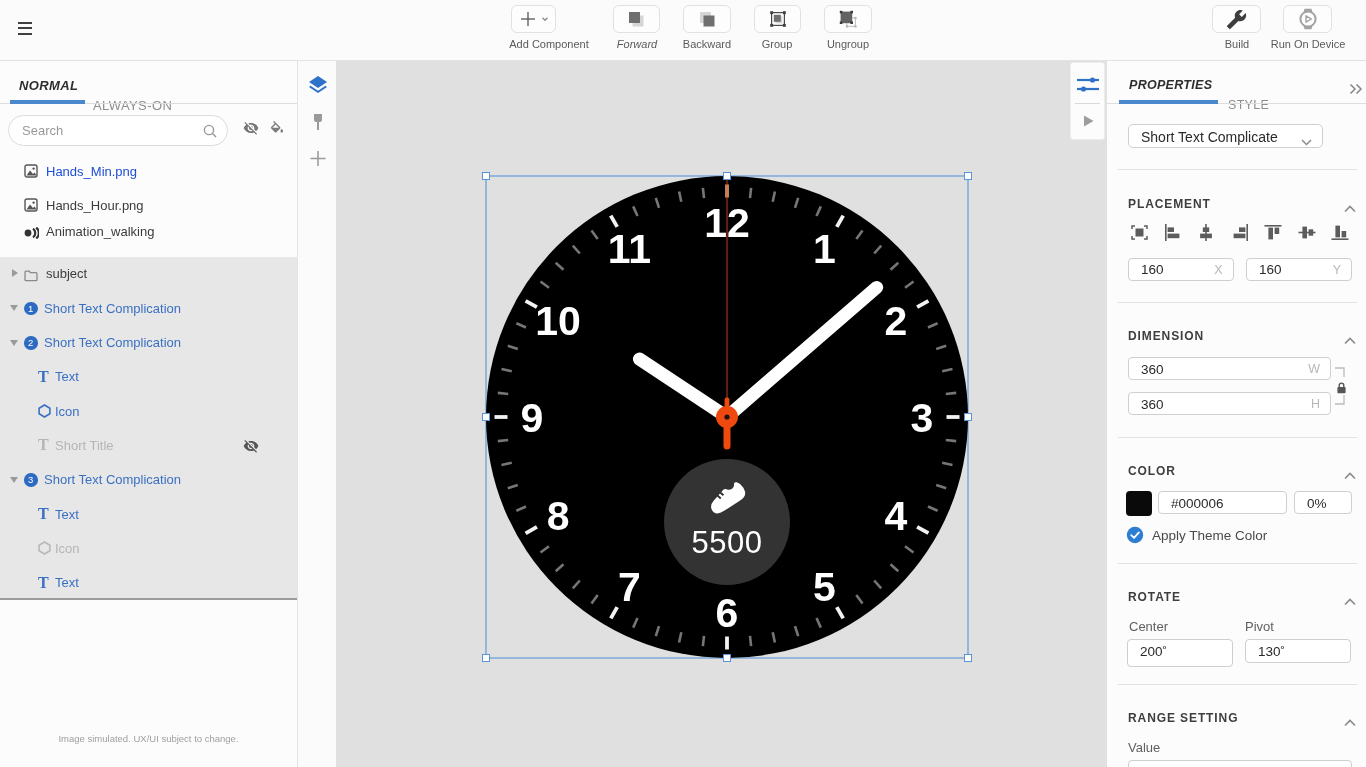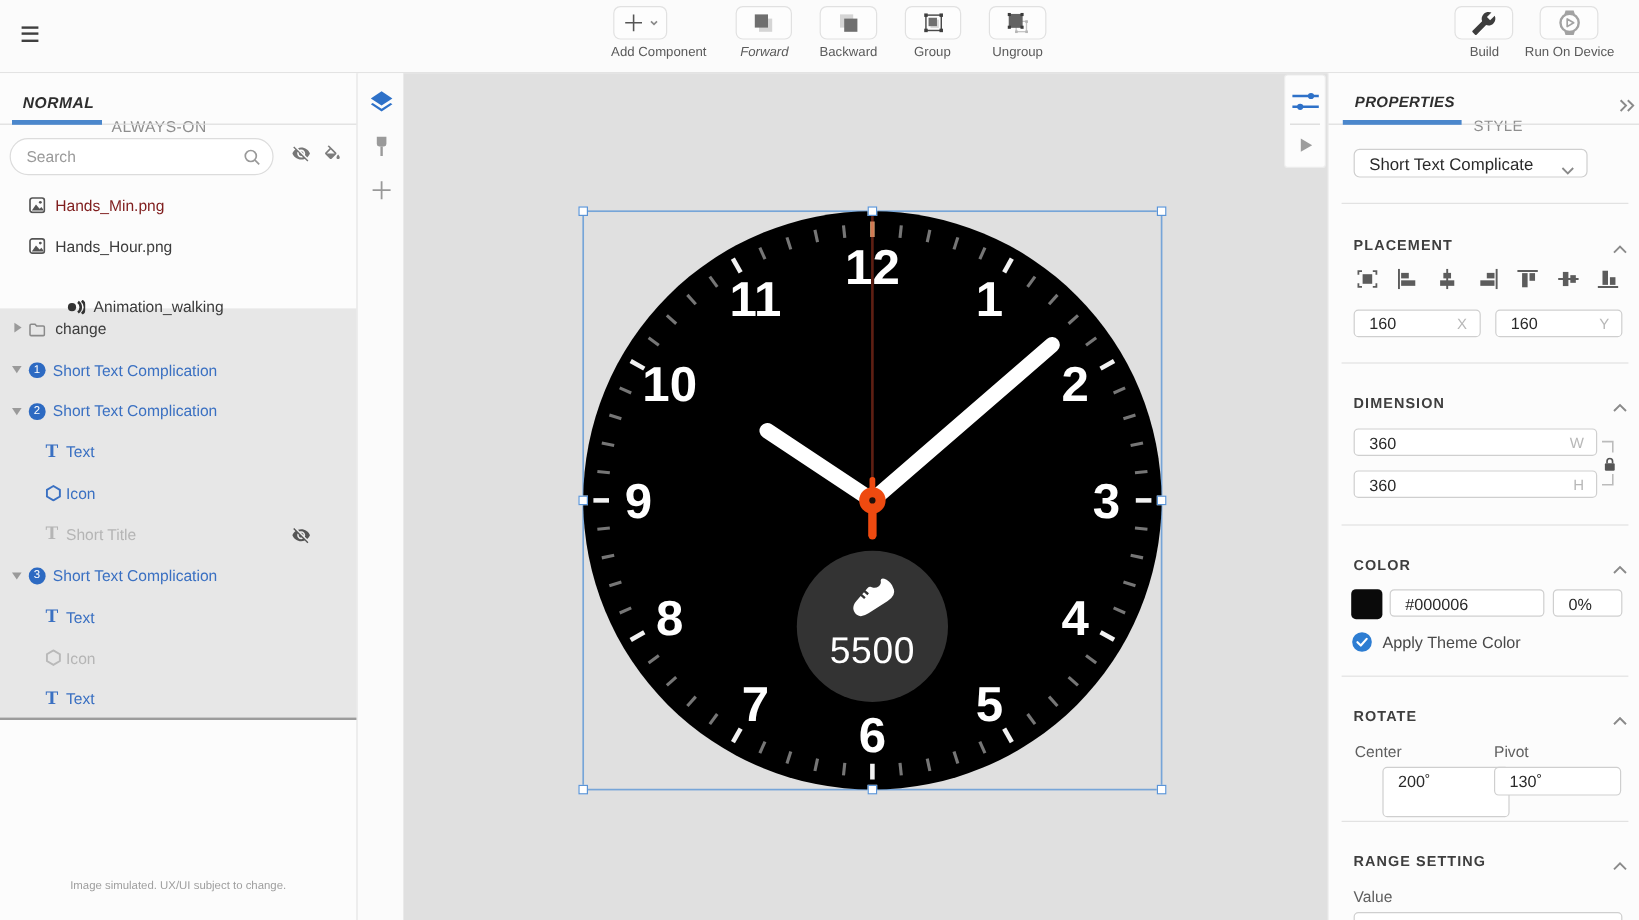--- a/index.html
+++ b/index.html
@@ -139,44 +139,44 @@
           <path d="M16.56 8.94L7.62 0 6.21 1.41l2.38 2.38-5.15 5.15c-.59.59-.59 1.54 0 2.12l5.5 5.5c.29.29.68.44 1.06.44s.77-.15 1.06-.44l5.5-5.5c.59-.58.59-1.53 0-2.12zM5.21 10L10 5.21 14.79 10H5.21zM19 11.5s-2 2.17-2 3.5c0 1.1.9 2 2 2s2-.9 2-2c0-1.33-2-3.5-2-3.5z" fill="#7d7d7d"></path>
         </svg></span>
   <div id="selblock"></div>
   <div style="position:absolute;left:0;top:0;width:297px;height:613px;">
 <div class="lrow" style="top:93.0px;">
           <span class="ic" style="left:24px"><svg width="14" height="14" viewBox="0 0 14 14">
               <rect x="1" y="1" width="12" height="12" rx="2" fill="none" stroke="#555" stroke-width="1.4"></rect>
               <circle cx="9.6" cy="4.6" r="1.2" fill="#555"></circle>
               <path d="M2.5 11.5 L6 6.5 L9 10 L10.5 8.4 L12 10.5 L12 11.5 Z" fill="#555"></path>
             </svg></span>
-          <span class="lt" style="color:#7f1d1d">Hands_Min.png</span>
+          <span class="lt" style="color:#1d4ed8">Hands_Min.png</span>
         </div>
 <div class="lrow" style="top:127.3px;padding-left:28px;">
           <span class="ic" style="left:24px"><svg width="14" height="14" viewBox="0 0 14 14">
               <rect x="1" y="1" width="12" height="12" rx="2" fill="none" stroke="#555" stroke-width="1.4"></rect>
               <circle cx="9.6" cy="4.6" r="1.2" fill="#555"></circle>
               <path d="M2.5 11.5 L6 6.5 L9 10 L10.5 8.4 L12 10.5 L12 11.5 Z" fill="#555"></path>
             </svg></span>
           <span class="lt" style="color:#3c3c3c">Hands_Hour.png</span>
         </div>
-<div class="lrow" style="top:177px;margin-left:32px;">
+<div class="lrow" style="top:153px;">
           <span class="ic" style="left:24px;top:11px"><svg width="15" height="12" viewBox="0 0 15 12">
               <circle cx="4" cy="6" r="3.4" fill="#333"></circle>
               <path d="M9 1.6 A5.4 5.4 0 0 1 9 10.4" fill="none" stroke="#333" stroke-width="2.2"></path>
               <path d="M12.2 0.6 A6.8 6.8 0 0 1 12.2 11.4" fill="none" stroke="#333" stroke-width="2.2"></path>
             </svg></span>
           <span class="lt" style="color:#3c3c3c">Animation_walking</span>
         </div>
 <div class="lrow" style="top:195.9px;">
           <span class="tri-closed"></span>
           <span class="ic" style="left:24px;top:11px"><svg width="14" height="12" viewBox="0 0 14 12">
               <path d="M1 2.2 q0-1 1-1 h3.2 l1.3 1.5 h5.5 q1 0 1 1 v6 q0 1 -1 1 h-10 q-1 0 -1-1 z" fill="none" stroke="#8a8a8a" stroke-width="1.3"></path>
             </svg></span>
-          <span class="lt" style="color:#3c3c3c">change</span>
+          <span class="lt" style="color:#3c3c3c">subject</span>
         </div>
 <div class="lrow" style="top:230.2px;">
           <span class="tri-open"></span>
           <span class="badge">1</span>
           <span class="lt2">Short Text Complication</span>
         </div>
 <div class="lrow" style="top:264.5px;">
           <span class="tri-open"></span>
           <span class="badge">2</span>
           <span class="lt2">Short Text Complication</span>
@@ -450,21 +450,21 @@
         </svg></span>
   <span class="flabel" style="left:45px;top:467px;color:#4a4a4a;font-size:13.5px;">Apply Theme Color</span>
   <div class="hr" style="top:502px;"></div>
 
   <span class="sect" style="top:529px;">ROTATE</span>
   <span class="chev" style="top:531px;"><svg width="12" height="8" viewBox="0 0 12 8">
           <path d="M1 6.5 L6 1.5 L11 6.5" fill="none" stroke="#8a8a8a" stroke-width="1.6"></path>
         </svg></span>
   <span class="flabel" style="left:22px;top:558px;">Center</span>
   <span class="flabel" style="left:138px;top:558px;">Pivot</span>
-  <div class="inp" style="left:20px;top:578px;width:106px;height:42px;margin-left:25px;">
+  <div class="inp" style="left:20px;top:578px;width:106px;height:28px;">
         <span class="v">200˚</span>
       </div>
   <div class="inp" style="left:138px;top:578px;width:106px;height:24px;">
         <span class="v">130˚</span>
       </div>
   <div class="hr" style="top:623px;"></div>
 
   <span class="sect" style="top:650px;">RANGE SETTING</span>
   <span class="chev" style="top:652px;"><svg width="12" height="8" viewBox="0 0 12 8">
           <path d="M1 6.5 L6 1.5 L11 6.5" fill="none" stroke="#8a8a8a" stroke-width="1.6"></path>

